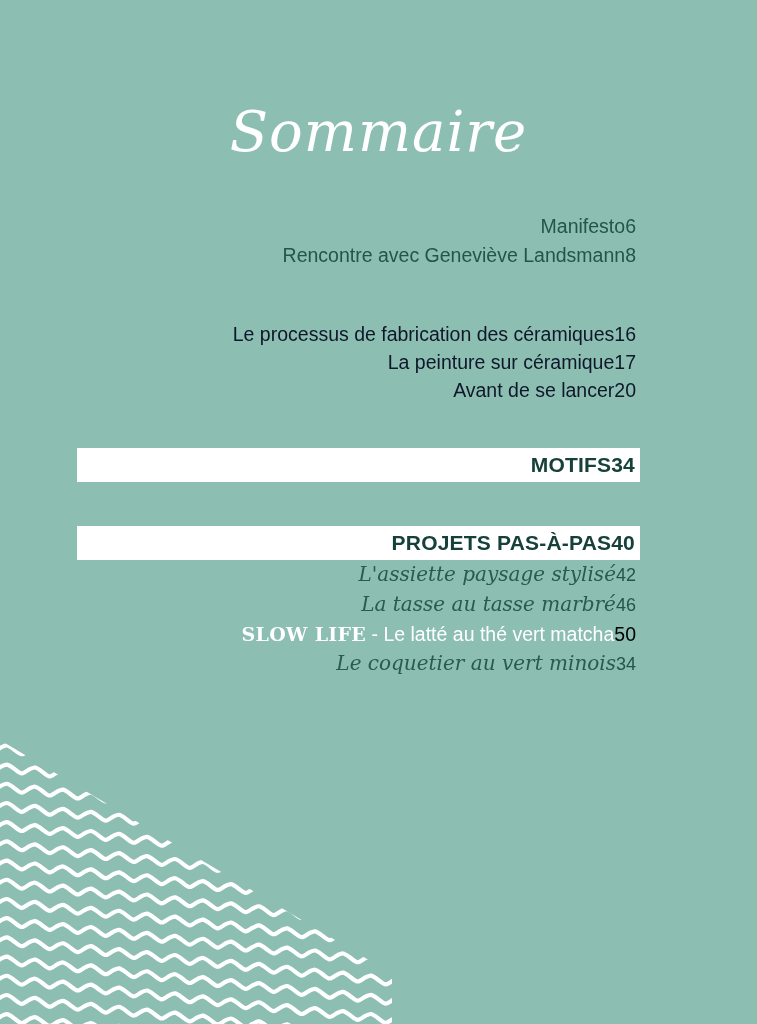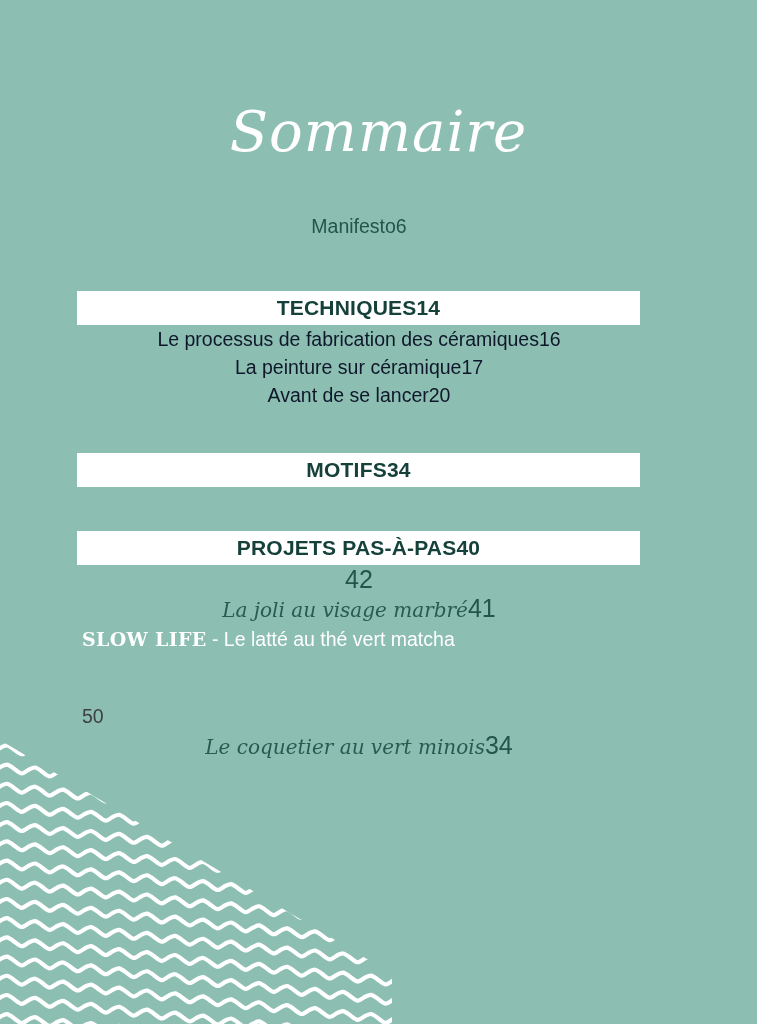--- a/index.html
+++ b/index.html
@@ -56,21 +56,21 @@
   .toc {
     position: absolute;
     left: 77px;
     top: 212px;
     width: 563px;
   }
 
   .entry {
     display: flex;
     align-items: baseline;
-    justify-content: center;
+    justify-content: flex-end;
     box-sizing: border-box;
   }
 
   .entry .label {
     white-space: nowrap;
   }
   .entry .page-no {
     white-space: nowrap;
     text-align: right;
   }
@@ -107,36 +107,34 @@
     color: #2b5a50;
     font-family: "DejaVu Serif", serif;
     font-style: italic;
     font-size: 20px;
     line-height: 29px;
     padding: 0 4px 0 5px;
   }
   .entry.script .page-no {
     font-family: "Liberation Sans", sans-serif;
     font-style: normal;
-    font-size: 25px;
+    font-size: 18px;
     color: #26544a;
   }
 
   
   .entry.highlight {
     color: #ffffff;
     font-size: 19.5px;
     line-height: 29px;
     padding: 0 4px 0 5px;
-    flex-direction: column;
   }
   .entry.highlight .page-no {
-    color: #404040;
-    font-size: 19.5px;
-    margin-top: 48px;
+    color: #000000;
+    font-size: 19.5px;
   }
   .entry.highlight .brand {
     font-family: "DejaVu Serif", serif;
     font-weight: bold;
     font-size: 19px;
     letter-spacing: 0.3px;
   }
 
   .gap-lg { height: 50px; }
   .gap-md { height: 44px; }
@@ -147,27 +145,27 @@
 <div class="page">
 
   <div class="title">Sommaire</div>
 
   <div class="toc">
 
     <div class="entry plain">
       <span class="label">Manifesto</span>
       <span class="page-no">6</span>
     </div>
+    <div class="entry plain">
+      <span class="label">Rencontre avec Geneviève Landsmann</span>
+      <span class="page-no">8</span>
+    </div>
 
     <div class="gap-lg"></div>
 
-    <div class="entry section">
-      <span class="label">TECHNIQUES</span>
-      <span class="page-no">14</span>
-    </div>
     <div class="entry sub">
       <span class="label">Le processus de fabrication des céramiques</span>
       <span class="page-no">16</span>
     </div>
     <div class="entry sub">
       <span class="label">La peinture sur céramique</span>
       <span class="page-no">17</span>
     </div>
     <div class="entry sub">
       <span class="label">Avant de se lancer</span>
@@ -181,25 +179,26 @@
       <span class="page-no">34</span>
     </div>
 
     <div class="gap-md"></div>
 
     <div class="entry section">
       <span class="label">PROJETS PAS-À-PAS</span>
       <span class="page-no">40</span>
     </div>
     <div class="entry script">
+      <span class="label">L'assiette paysage stylisé</span>
       <span class="page-no">42</span>
     </div>
     <div class="entry script">
-      <span class="label">La joli au visage marbré</span>
-      <span class="page-no">41</span>
+      <span class="label">La tasse au tasse marbré</span>
+      <span class="page-no">46</span>
     </div>
     <div class="entry highlight">
       <span class="label"><span class="brand">SLOW LIFE</span><span> - Le latté au thé vert matcha</span></span>
       <span class="page-no">50</span>
     </div>
     <div class="entry script">
       <span class="label">Le coquetier au vert minois</span>
       <span class="page-no">34</span>
     </div>
 

